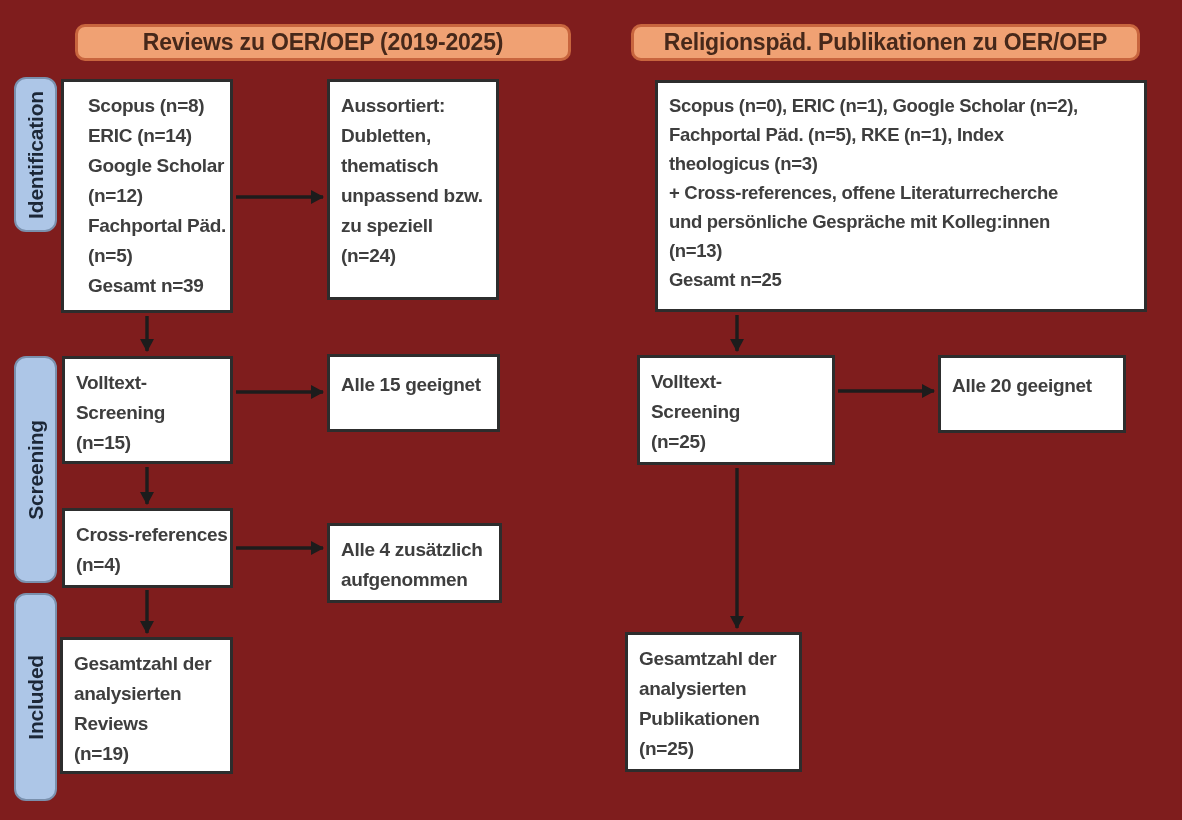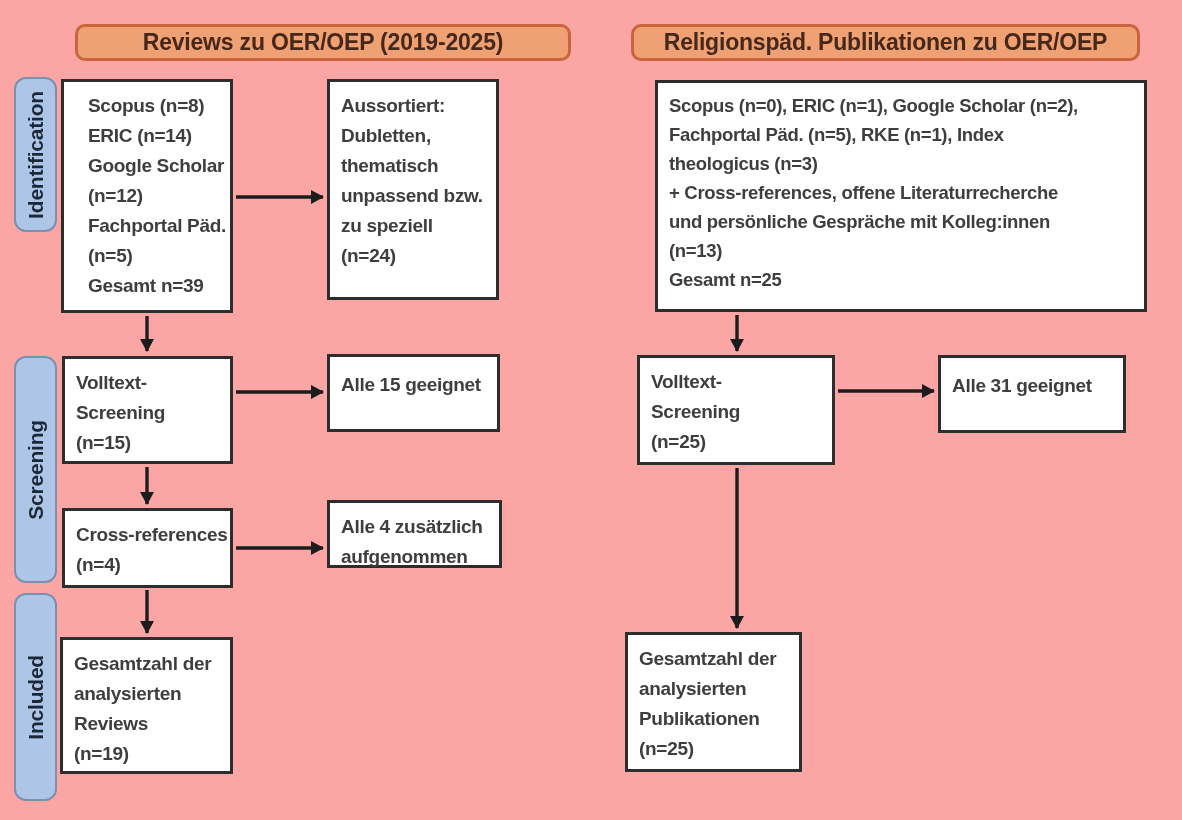--- a/index.html
+++ b/index.html
@@ -1,20 +1,20 @@
 <!DOCTYPE html>
 <html style="--header-fill: #f0a173; --header-border: #c8653e; --header-text: #46281a; --stage-fill: #adc6e7; --stage-border: #7a90ad; --stage-text: #1c2737; --box-border: #2d2d2d; --box-text: #3e3e3e; --arrow: #1c1c1c;"><head>
 <meta charset="utf-8">
 <style>
   html, body { margin: 0; padding: 0; background: #ffffff; }
   .canvas {
     position: relative;
     width: 1182px;
     height: 820px;
-    background: #fca5a5;
+    background: #7f1d1d;
     font-family: "Liberation Sans", "DejaVu Sans", sans-serif;
     overflow: hidden;
   }
   .arrows {
     position: absolute;
     left: 0; top: 0;
     width: 1182px; height: 820px;
     pointer-events: none;
   }
   .arrows line { stroke: var(--arrow, #1c1c1c); stroke-width: 3.4; }
@@ -72,21 +72,21 @@
     line-height: 30px;
     letter-spacing: -0.3px;
     padding: 9px 4px 0 11px;
     white-space: pre;
   }
   #l-id     { left: 61px;  top: 79px;  width: 172px; height: 234px; padding-left: 24px; }
   #l-aus    { left: 327px; top: 79px;  width: 172px; height: 221px; }
   #l-voll   { left: 62px;  top: 356px; width: 171px; height: 108px; }
   #l-alle15 { left: 327px; top: 354px; width: 173px; height: 78px;  padding-top: 13px; }
   #l-cross  { left: 62px;  top: 508px; width: 171px; height: 80px;  }
-  #l-alle4  { left: 327px; top: 500px; width: 175px; height: 68px;  }
+  #l-alle4  { left: 327px; top: 523px; width: 175px; height: 80px;  }
   #l-ges    { left: 60px;  top: 637px; width: 173px; height: 137px; }
   #r-id     { left: 635px; top: 80px;  width: 492px; height: 232px; line-height: 29px; padding-top: 8px; font-size: 18.5px; margin-left: 20px; }
   #r-voll   { left: 637px; top: 355px; width: 198px; height: 110px; }
   #r-alle25 { left: 938px; top: 355px; width: 188px; height: 78px;  padding-top: 13px; }
   #r-ges    { left: 625px; top: 632px; width: 177px; height: 140px; }
 </style>
 </head>
 <body>
 
 <div class="canvas">
@@ -150,19 +150,19 @@
   <div class="node" id="r-id">Scopus (n=0), ERIC (n=1), Google Scholar (n=2),
 Fachportal Päd. (n=5), RKE (n=1), Index
 theologicus (n=3)
 + Cross-references, offene Literaturrecherche
 und persönliche Gespräche mit Kolleg:innen
 (n=13)
 Gesamt n=25</div>
   <div class="node" id="r-voll">Volltext-
 Screening
 (n=25)</div>
-  <div class="node" id="r-alle25">Alle 31 geeignet</div>
+  <div class="node" id="r-alle25">Alle 20 geeignet</div>
   <div class="node" id="r-ges">Gesamtzahl der
 analysierten
 Publikationen
 (n=25)</div>
 
 </div>
 
 </body></html>

